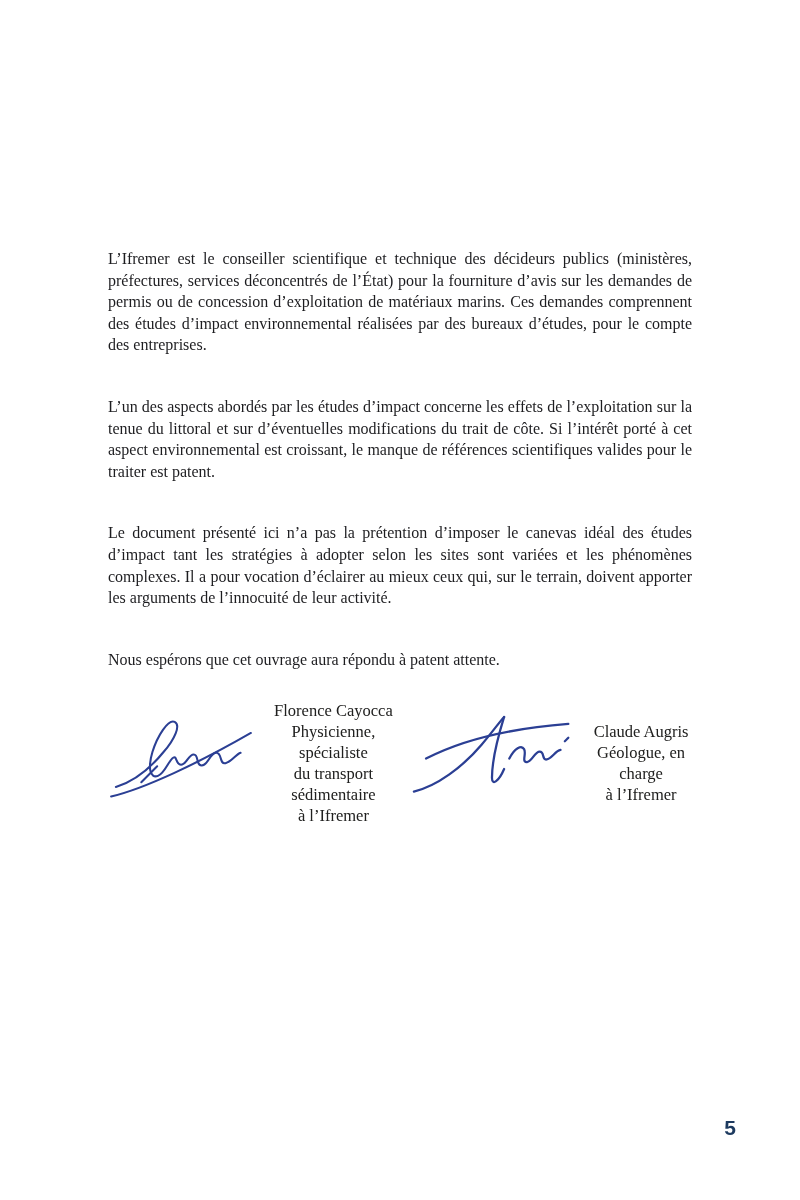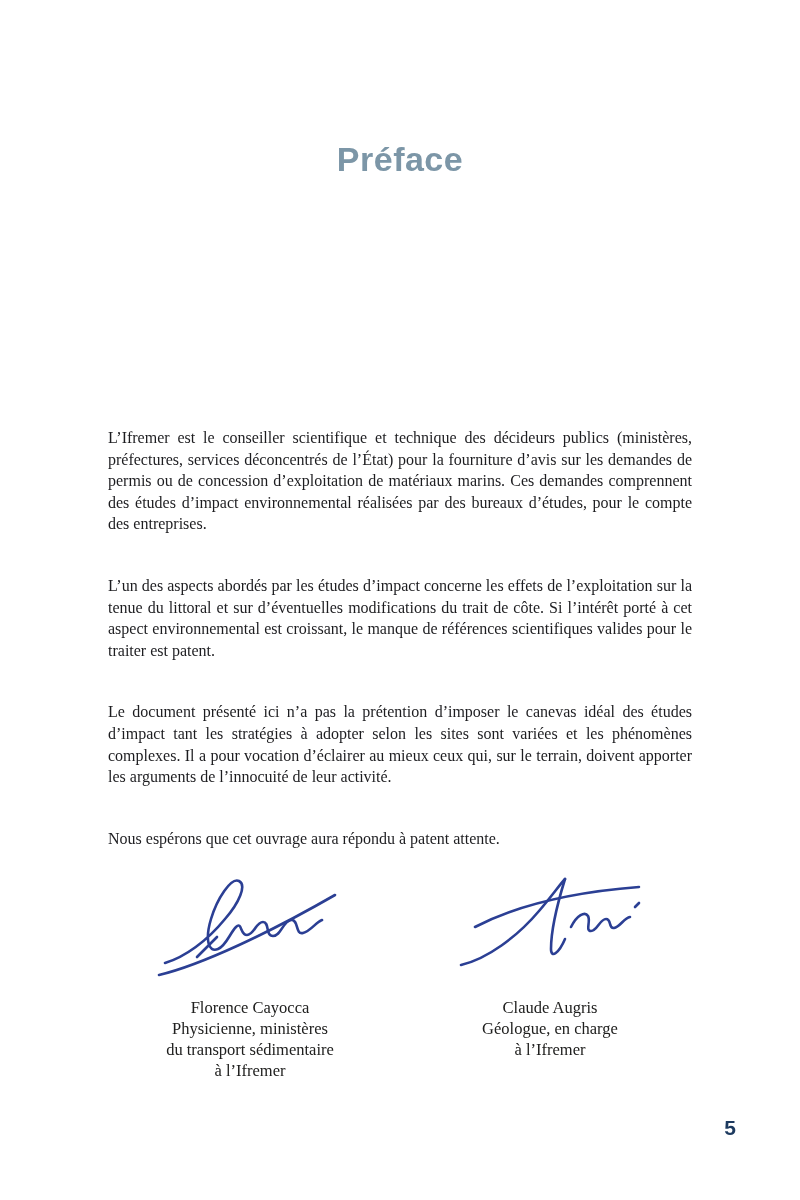--- a/index.html
+++ b/index.html
@@ -30,21 +30,21 @@
     text-align: justify;
   }
   .body-text p { margin-bottom: 7px; margin-top: 40px; }
   .signatures {
     display: flex;
     margin: 16px 100px 0 100px;
   }
   .sig-col {
     flex: 1;
     display: flex;
-    flex-direction: column;
+    flex-direction: row;
     align-items: center;
   }
   .sig-image { width: 210px; height: 118px; display: block; }
   .sig-stroke {
     fill: none;
     stroke: #2b3f94;
     stroke-width: 2.6;
     stroke-linecap: round;
     stroke-linejoin: round;
   }
@@ -63,40 +63,39 @@
     font-weight: 700;
     font-size: 21px;
     color: #1d3a5f;
   }
 </style>
 </head>
 <body>
 
 <div class="page">
 
-  <h1 class="title">Préface</h1>
 
   <div class="body-text">
     <p>L’Ifremer est le conseiller scientifique et technique des décideurs publics (ministères, préfectures, services déconcentrés de l’État) pour la fourniture d’avis sur les demandes de permis ou de concession d’exploitation de matériaux marins. Ces demandes comprennent des études d’impact environnemental réalisées par des bureaux d’études, pour le compte des entreprises.</p>
     <p>L’un des aspects abordés par les études d’impact concerne les effets de l’exploitation sur la tenue du littoral et sur d’éventuelles modifications du trait de côte. Si l’intérêt porté à cet aspect environnemental est croissant, le manque de références scientifiques valides pour le traiter est patent.</p>
     <p>Le document présenté ici n’a pas la prétention d’imposer le canevas idéal des études d’impact tant les stratégies à adopter selon les sites sont variées et les phénomènes complexes. Il a pour vocation d’éclairer au mieux ceux qui, sur le terrain, doivent apporter les arguments de l’innocuité de leur activité.</p>
     <p>Nous espérons que cet ouvrage aura répondu à patent attente.</p>
   </div>
 
   <div class="signatures">
 
     <div class="sig-col">
       <svg class="sig-image" viewBox="0 0 210 118" aria-hidden="true">
         <path class="sig-stroke" d="M20 98 C40 92 62 76 80 54 C94 38 102 20 94 16 C86 12 72 34 66 54 C60 74 63 88 73 84 C81 81 85 68 91 62 C97 56 95 70 102 70 C109 70 111 57 118 57 C125 57 120 71 128 71 C136 71 138 56 146 55 C154 54 150 70 158 68 C166 66 171 57 177 55"></path>
         <path class="sig-stroke" d="M14 110 C56 100 124 68 190 30"></path>
         <path class="sig-stroke" d="M52 92 C58 86 66 78 72 72"></path>
       </svg>
       <div class="sig-text">
         <div>Florence Cayocca</div>
-        <div>Physicienne, ministères</div>
+        <div>Physicienne, spécialiste</div>
         <div>du transport sédimentaire</div>
         <div>à l’Ifremer</div>
       </div>
     </div>
 
     <div class="sig-col">
       <svg class="sig-image" viewBox="0 0 210 118" aria-hidden="true">
         <path class="sig-stroke" d="M16 100 C42 94 72 72 94 46 C106 32 116 18 120 14"></path>
         <path class="sig-stroke" d="M120 14 C112 40 106 66 106 84 C106 94 114 88 120 74"></path>
         <path class="sig-stroke" d="M30 62 C80 36 142 26 194 22"></path>

